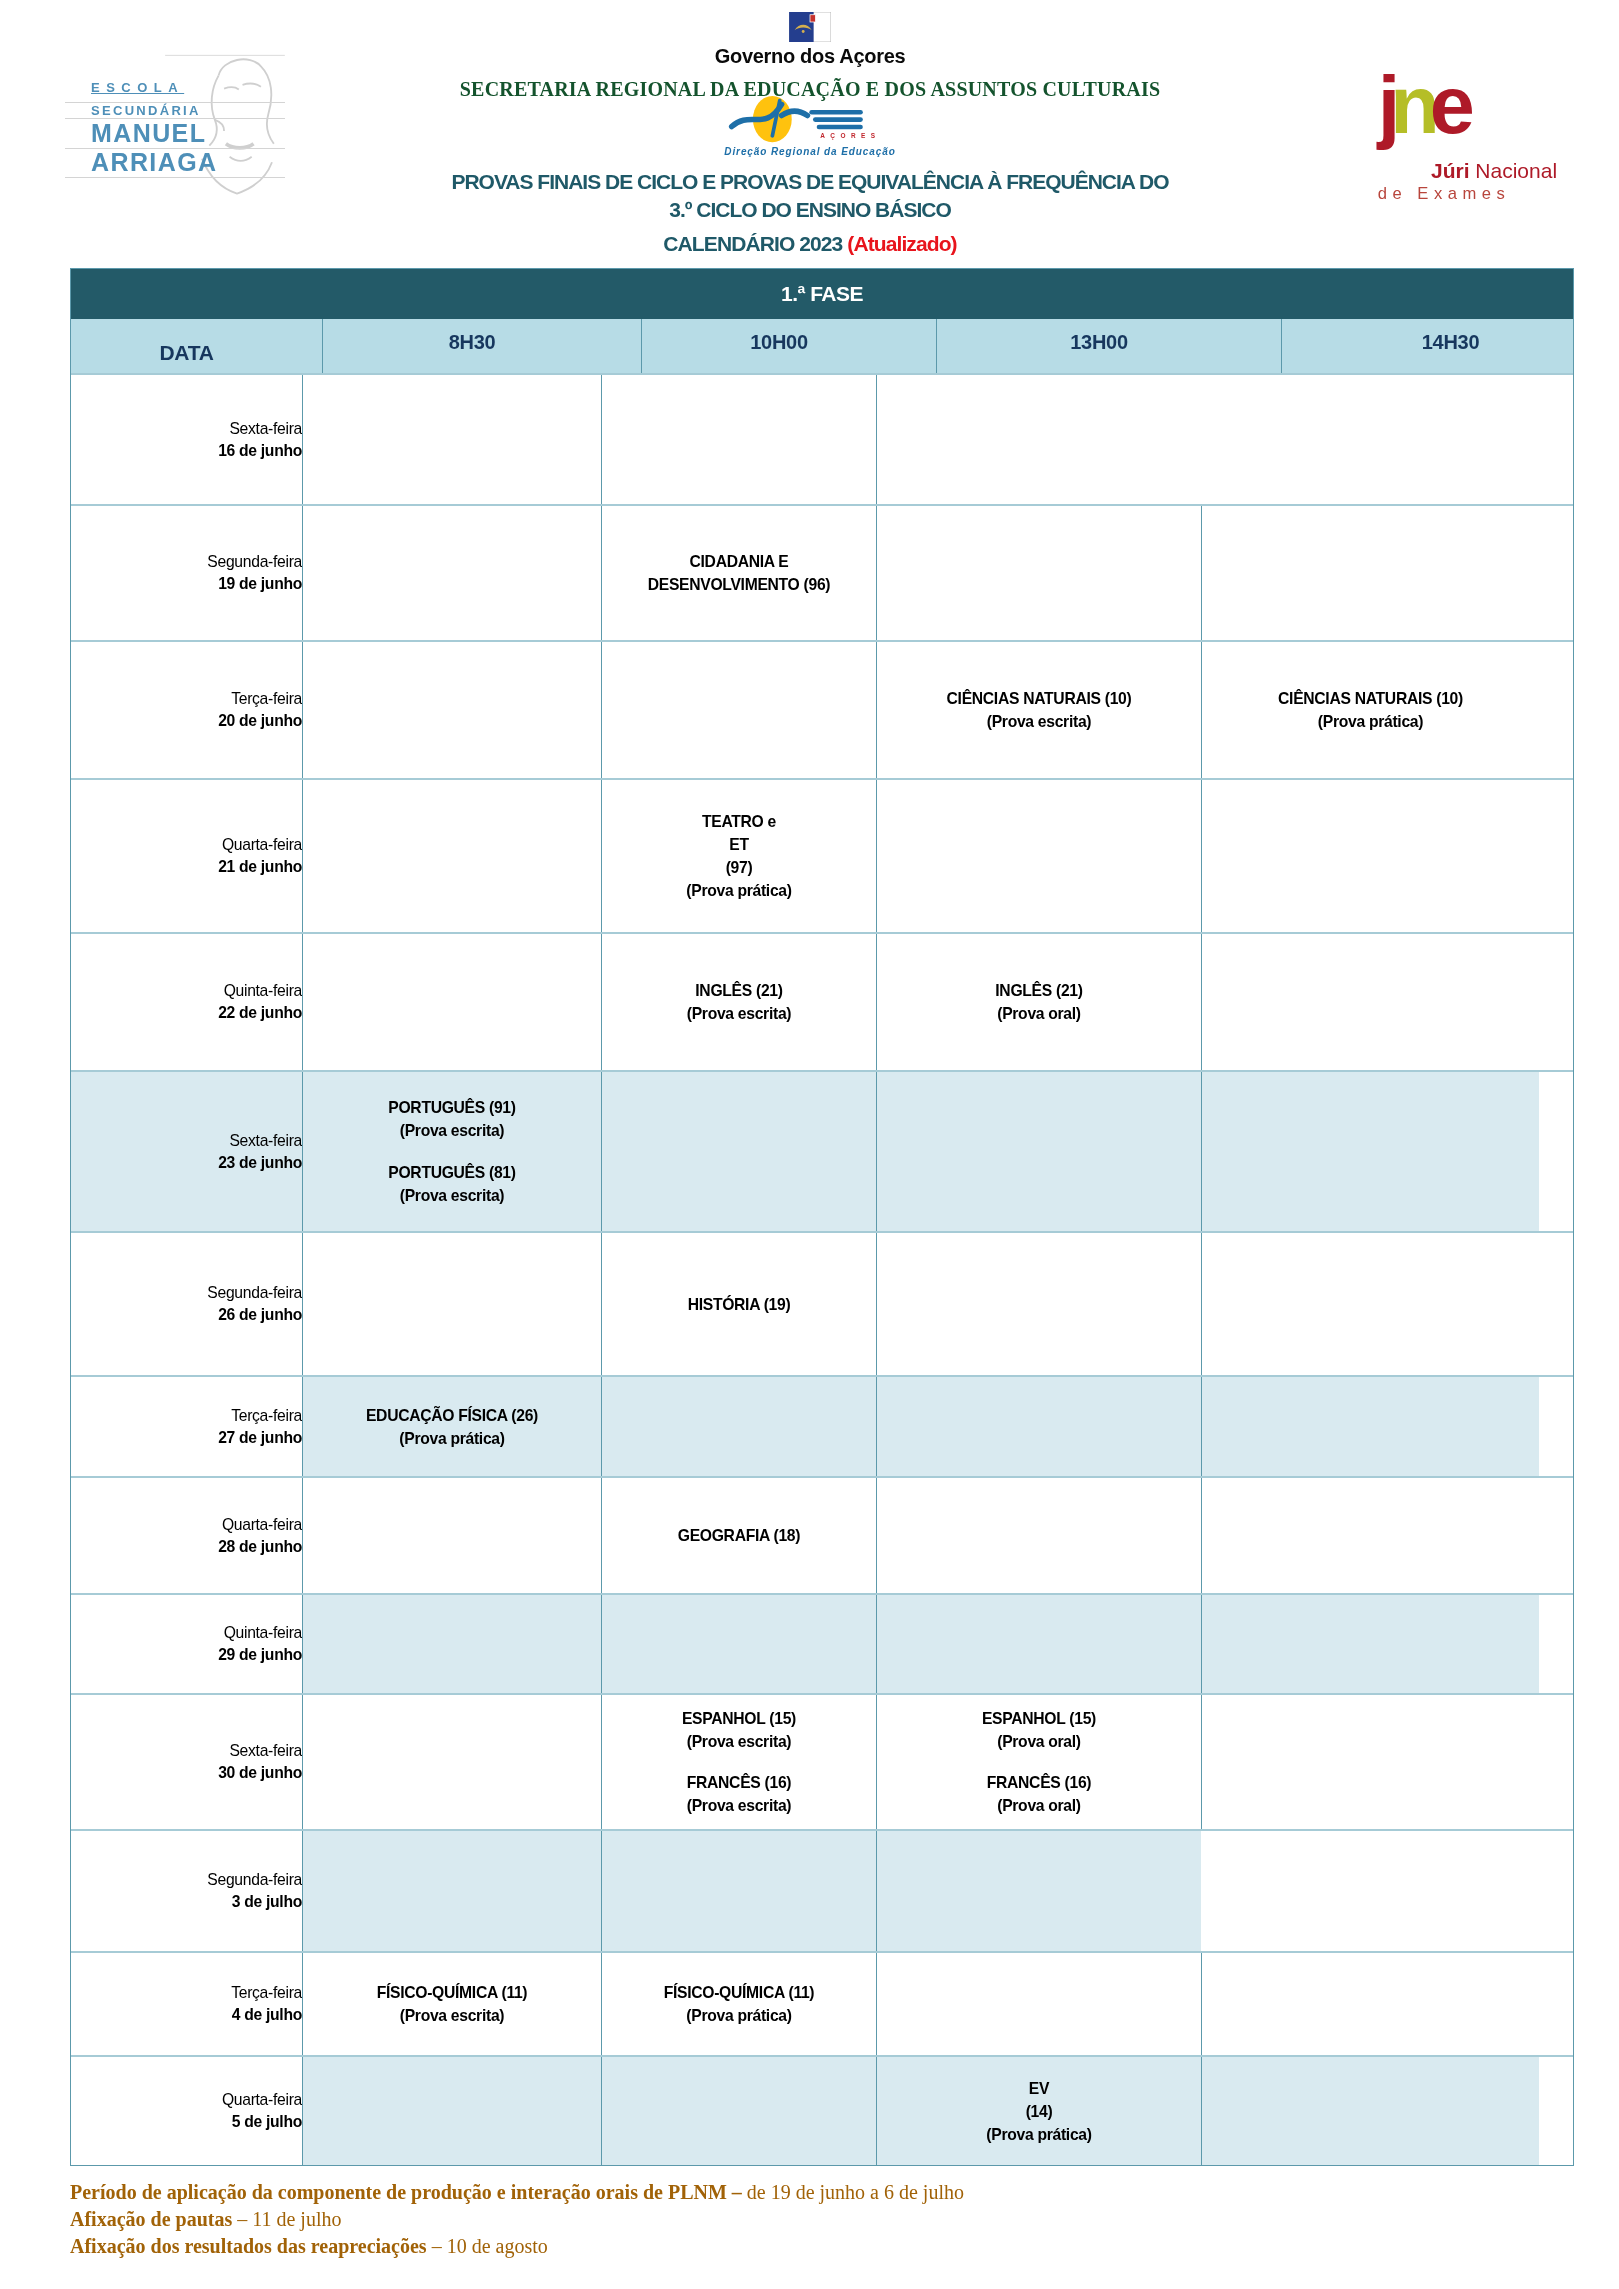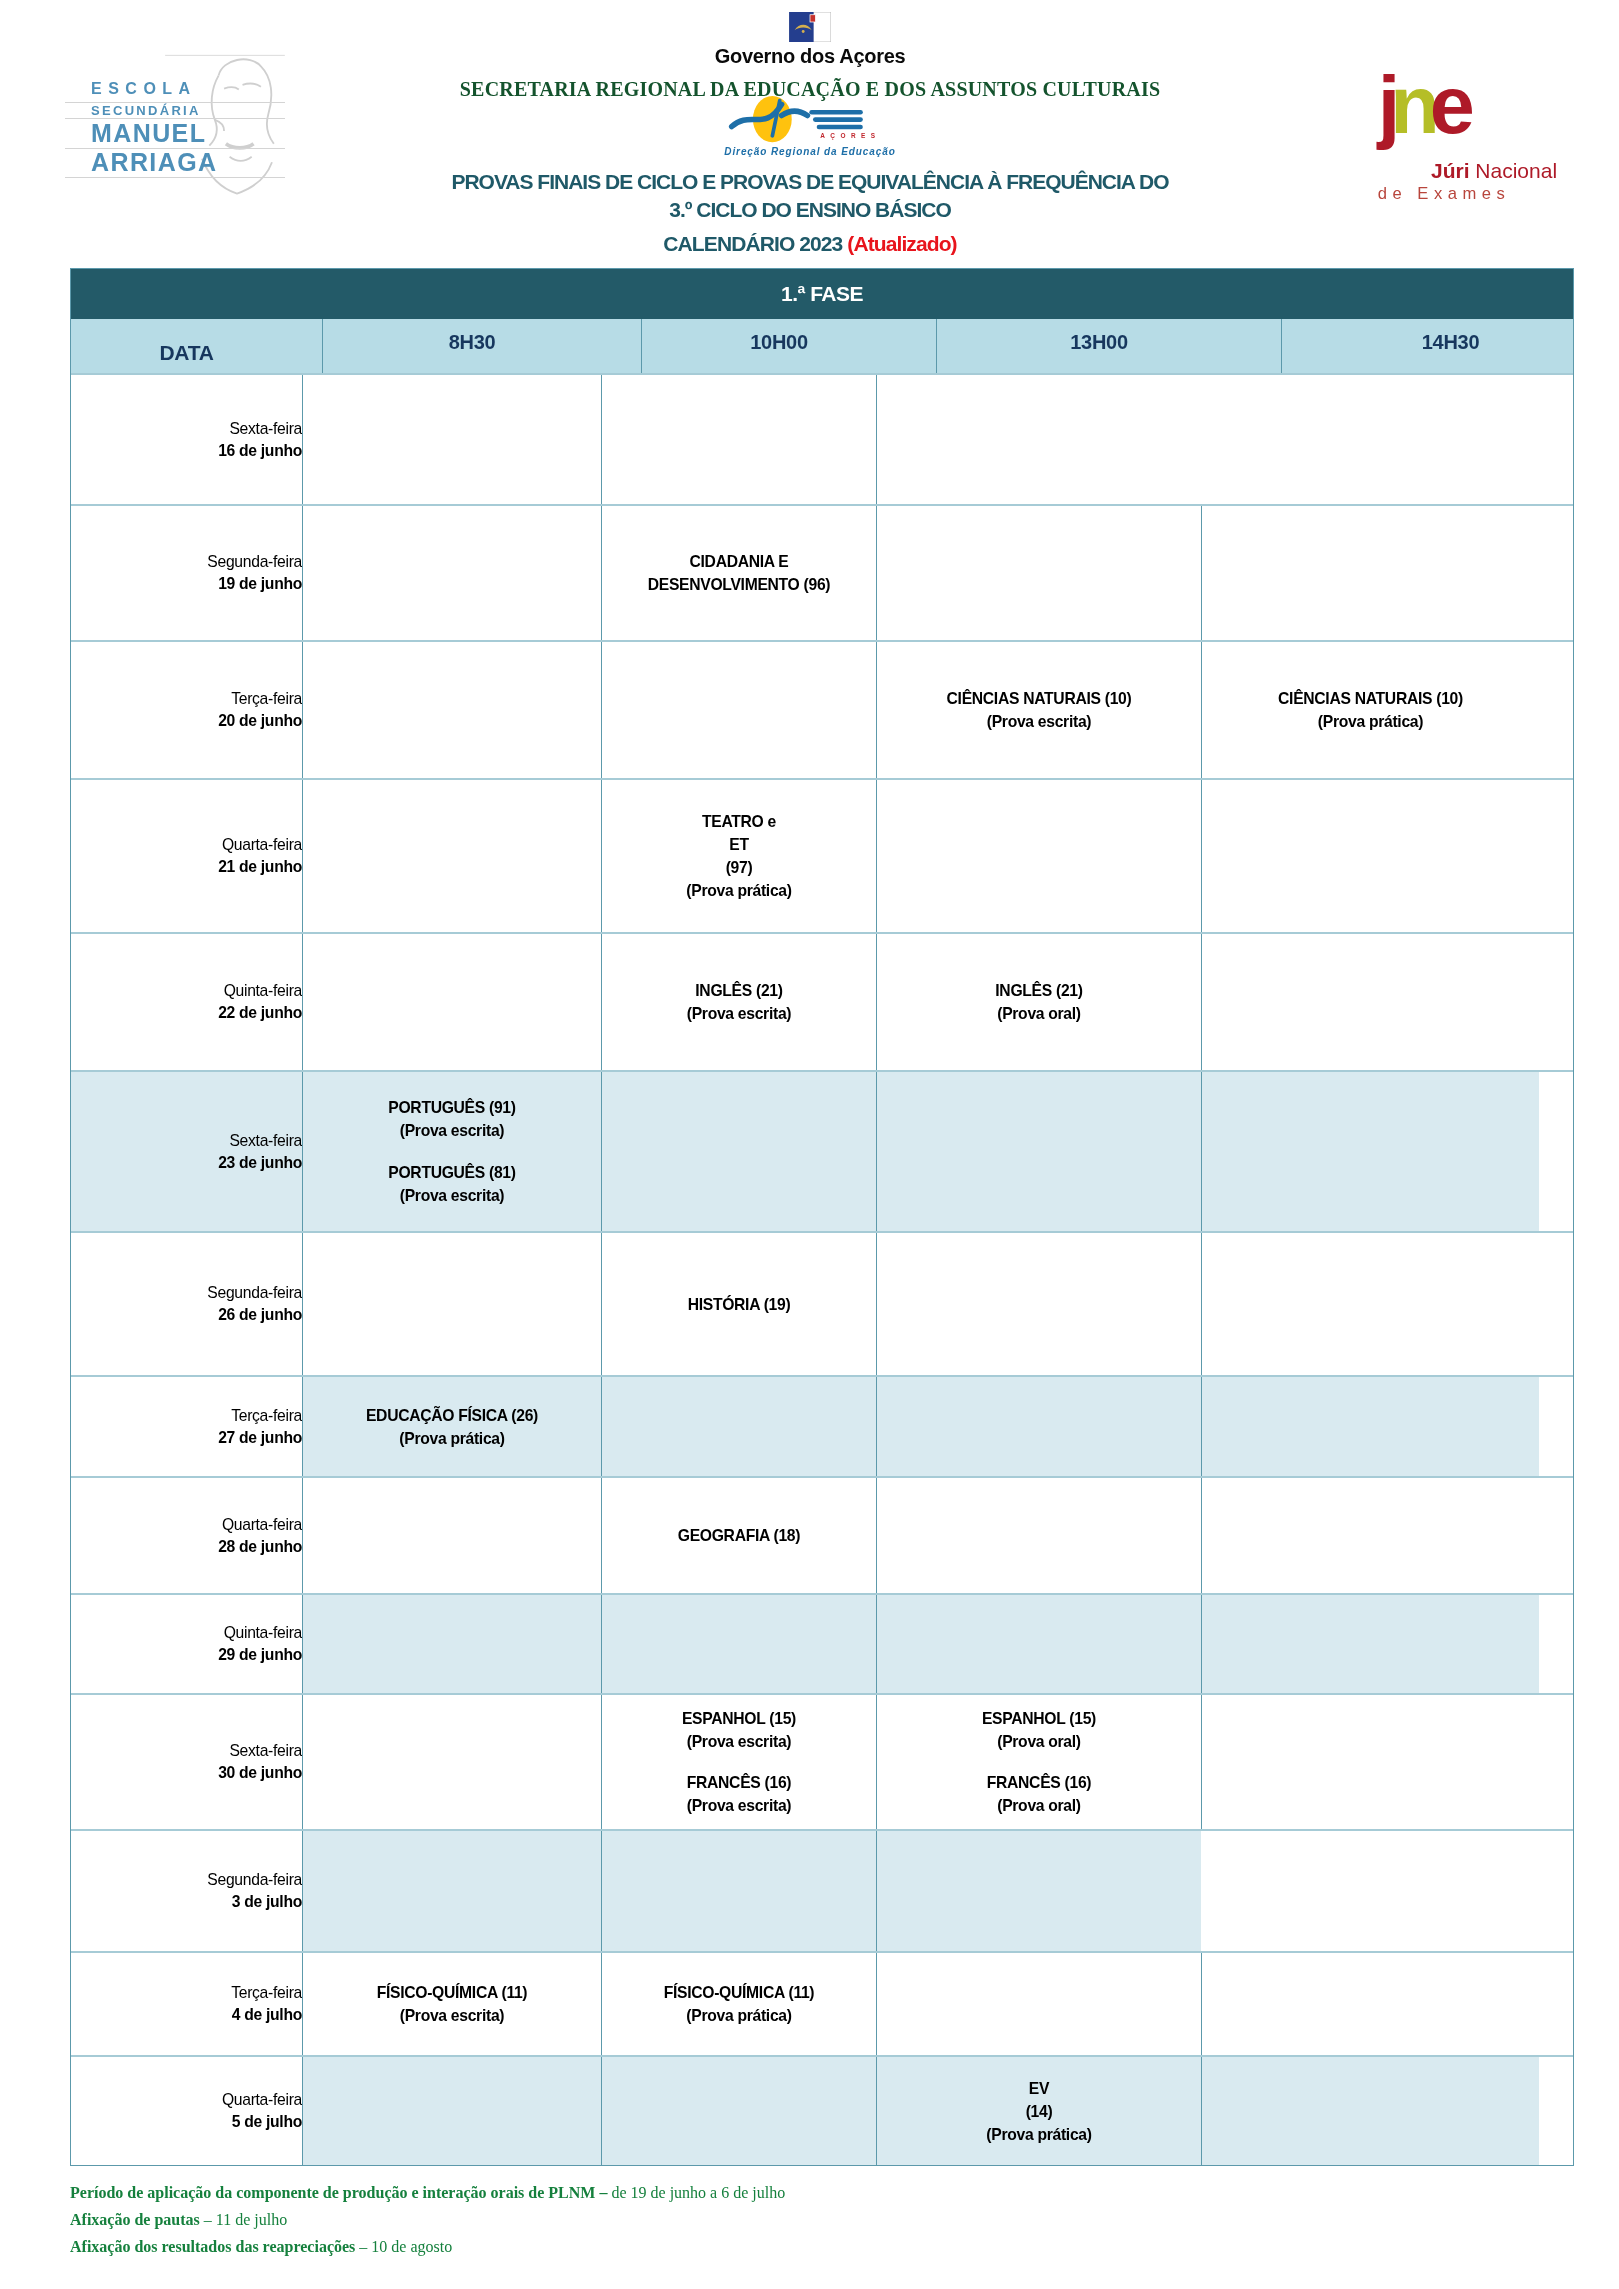--- a/index.html
+++ b/index.html
@@ -20,21 +20,21 @@
   .title1{top:170px;font-size:21px;font-weight:bold;letter-spacing:-1px;color:#1F5968;}
   .title2{top:198px;font-size:21px;font-weight:bold;letter-spacing:-1px;color:#1F5968;}
   .cal{top:232px;font-size:21px;font-weight:bold;letter-spacing:-0.9px;}
   .cal .lbl{color:#1F5968;}
   .cal .upd{color:#E8141C;}
 
   
   .school{position:absolute;left:65px;top:48px;width:220px;height:155px;}
   .school .rule{position:absolute;left:0;width:100%;height:0.9px;background:#d4d4d4;}
   .school .t{position:absolute;left:26px;color:#4E8FB8;font-weight:bold;line-height:1;}
-  .s1{top:33px;font-size:16px;letter-spacing:6.5px;}
+  .s1{top:33px;font-size:13px;letter-spacing:6.5px;text-decoration:underline;}
   .s2{top:56px;font-size:13px;letter-spacing:2.3px;}
   .s3{top:73px;font-size:25px;letter-spacing:1.4px;}
   .s4{top:102px;font-size:25px;letter-spacing:1.4px;}
 
   
   .jne{position:absolute;right:46px;top:70px;width:198px;height:140px;}
   .jne .letters{position:absolute;left:1.8px;top:-5.5px;font-size:81px;font-weight:bold;
                 letter-spacing:-10px;line-height:1;}
   .jne .lj{color:#AE1A28;} .jne .ln{color:#B5BE27;} .jne .le{color:#AE1A28;}
   .jne .l1{position:absolute;left:55px;top:89px;font-size:21px;color:#AE1A28;white-space:nowrap;}
@@ -61,22 +61,22 @@
   .cell:first-child{border-left:none;align-items:flex-end;}
   .trow.shade-full .cell{background:#D9EAF0;}
   .trow.shade-cells .examcell{background:#D9EAF0;}
 
   .datecell .day{font-size:15.7px;letter-spacing:-0.3px;line-height:22px;}
   .datecell .date{font-size:15.7px;font-weight:bold;letter-spacing:-0.3px;line-height:22px;}
   .xline{font-size:15.7px;font-weight:bold;letter-spacing:-0.3px;line-height:23px;}
   .spacer{height:18.5px;}
 
   
-  .notes{margin:13px 0 0 70px;font-family:"Liberation Serif",serif;font-size:16px;
-         line-height:27px;color:#15803d;}
+  .notes{margin:13px 0 0 70px;font-family:"Liberation Serif",serif;font-size:20px;
+         line-height:27px;color:#a16207;}
   .notes b{font-weight:bold;}
 </style>
 </head>
 <body>
 
 <div class="page">
 
   <div class="hdr">
 
     <div class="school">

